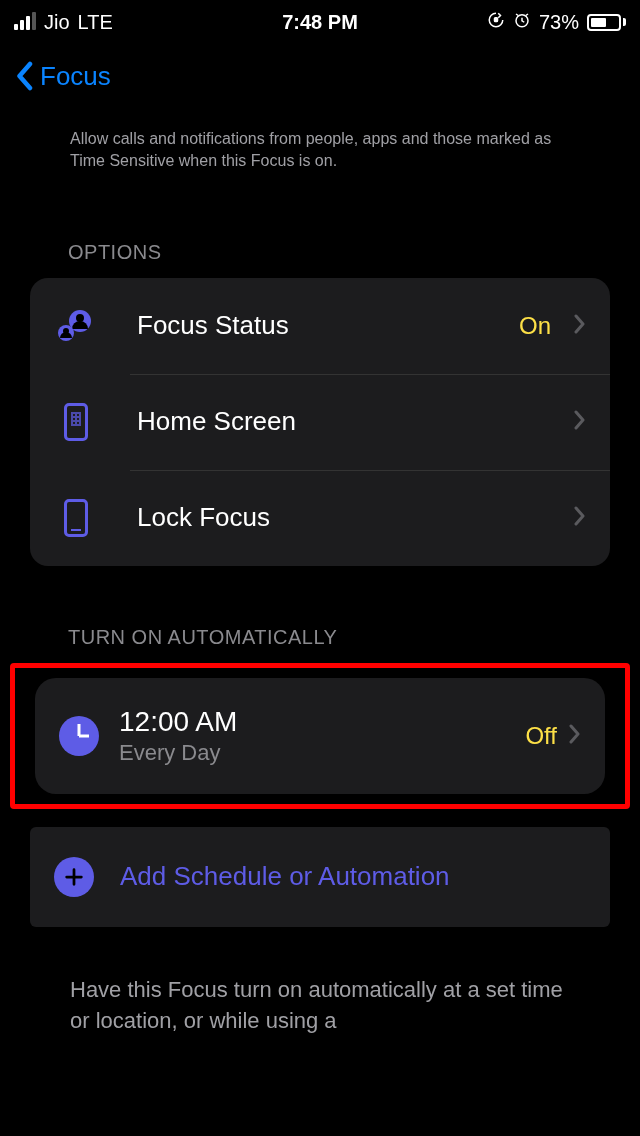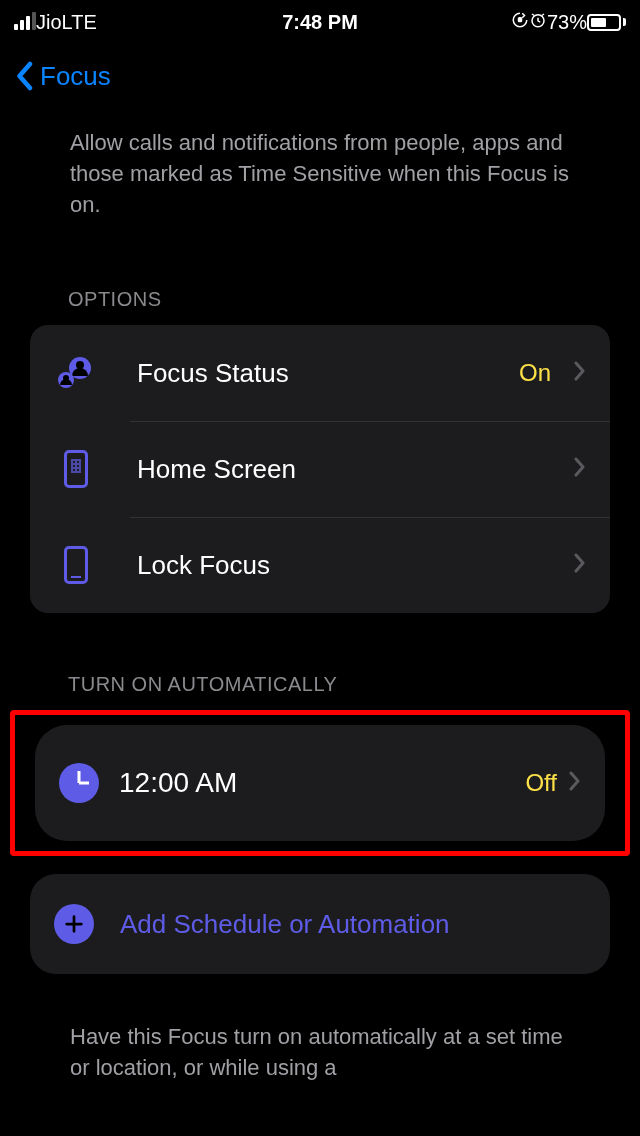--- a/index.html
+++ b/index.html
@@ -1,55 +1,55 @@
 <!DOCTYPE html>
 <html><head>
 <meta charset="utf-8">
 <style>
   * { box-sizing: border-box; margin: 0; padding: 0; }
   html, body { width: 640px; height: 1136px; background: #000; color: #fff; font-family: -apple-system, "Helvetica Neue", Arial, sans-serif; overflow: hidden; }
   .status-bar { display: flex; align-items: center; justify-content: space-between; height: 44px; padding: 0 14px; font-size: 20px; font-weight: 500; }
-  .status-left, .status-right { display: flex; align-items: center; }
+  .status-left, .status-right { display: flex; align-items: center; gap: 8px; }
   .status-center { position: absolute; left: 50%; transform: translateX(-50%); font-weight: 600; }
   .signal-bars { display: flex; align-items: flex-end; gap: 2px; height: 16px; }
   .signal-bars span { width: 4px; background: #fff; border-radius: 1px; }
   .signal-bars span:nth-child(1){height:6px;} .signal-bars span:nth-child(2){height:10px;} .signal-bars span:nth-child(3){height:14px;} .signal-bars span:nth-child(4){height:18px; background:#555;}
   .battery { display: flex; align-items: center; gap: 2px; }
   .battery-body { width: 34px; height: 17px; border: 2px solid #fff; border-radius: 4px; position: relative; padding: 2px; }
   .battery-fill { height: 100%; width: 58%; background: #fff; border-radius: 1px; }
   .battery-tip { width: 3px; height: 8px; background: #fff; border-radius: 0 2px 2px 0; }
 
   .nav-bar { position: relative; height: 70px; display: flex; align-items: center; padding: 0 14px; }
   .back-btn { display: flex; gap: 6px; color: #0a84ff; font-size: 26px; }
   .back-chevron svg { width: 20px; height: 30px; }
   .nav-title { position: absolute; left: 50%; transform: translateX(-50%); font-size: 26px; font-weight: 700; color: #fff; }
 
   .content { padding: 0 10px; }
-  .desc-text { color: #a0a0a5; font-size: 22px; line-height: 1.4; padding: 14px 60px 8px 60px; }
+  .desc-text { color: #a0a0a5; font-size: 16px; line-height: 1.4; padding: 14px 60px 8px 60px; }
   .section-header { color: #8a8a8e; font-size: 20px; letter-spacing: 0.5px; padding: 60px 0 14px 58px; }
 
   .card { background: #1c1c1e; border-radius: 18px; margin: 0 20px; overflow: hidden; }
   .row { display: flex; align-items: center; min-height: 96px; padding: 0 24px; position: relative; gap: 11px; }
   .row + .row::before { content: ""; position: absolute; top: 0; left: 100px; right: 0; height: 1px; background: #333; }
   .row-icon { width: 44px; height: 44px; display: flex; align-items: center; justify-content: center; margin-right: 28px; flex-shrink: 0; }
   .row-label { font-size: 26px; font-weight: 400; color: #fff; flex: 1; }
   .row-value { font-size: 24px; color: #fde047; margin-right: 12px; }
   .chevron svg { width: 12px; height: 20px; }
   .chevron path { stroke: #5a5a5e; }
 
   .highlight-box { border: 5px solid #ff0000; border-radius: 4px; margin: 0 0 18px 0; padding: 10px 20px; }
-  .schedule-row { background: #1c1c1e; border-radius: 32px; display: flex; align-items: center; min-height: 116px; padding: 0 24px; }
+  .schedule-row { background: #1c1c1e; border-radius: 21px; display: flex; align-items: center; min-height: 116px; padding: 0 24px; }
   .time-block { flex: 1; margin-left: 20px; }
   .time-main { font-size: 28px; font-weight: 400; color: #fff; }
   .time-sub { font-size: 22px; color: #8a8a8e; margin-top: 2px; }
   .clock-icon { width: 40px; height: 40px; background: #5e5ce6; border-radius: 50%; position: relative; flex-shrink: 0; }
   .clock-icon::before { content:""; position:absolute; left:50%; top:50%; width:3px; height:12px; background:#fff; transform-origin:bottom center; transform:translate(-50%,-100%); }
   .clock-icon::after { content:""; position:absolute; left:50%; top:50%; width:10px; height:3px; background:#fff; transform:translate(0,-50%); }
 
-  .add-row { background: #1c1c1e; border-radius: 26px; margin: 0 20px; display:flex; align-items:center; min-height: 100px; padding: 0 24px; }
+  .add-row { background: #1c1c1e; border-radius: 6px; margin: 0 20px; display:flex; align-items:center; min-height: 100px; padding: 0 24px; }
   .plus-circle { width: 40px; height: 40px; background: #5e5ce6; border-radius: 50%; display:flex; align-items:center; justify-content:center; flex-shrink:0; }
   .plus-circle svg { width: 22px; height: 22px; }
   .add-label { color: #5e5ce6; font-size: 26px; margin-left: 26px; }
 
   .footer-text { color: #a0a0a5; font-size: 22px; line-height: 1.4; padding: 40px 60px 0 60px; margin-top: 8px; }
 
   .phone-outline { width: 24px; height: 38px; border: 3px solid #5e5ce6; border-radius: 5px; position: relative; }
   .phone-outline.home::after { content:""; position:absolute; bottom:3px; left:50%; transform:translateX(-50%); width:10px; height:2px; background:#5e5ce6; }
   .phone-outline.grid::before { content:""; position:absolute; top:6px; left:4px; right:4px; height:14px; background: repeating-linear-gradient(90deg,#5e5ce6 0 2px,transparent 2px 4px), repeating-linear-gradient(0deg,#5e5ce6 0 2px,transparent 2px 4px); opacity:0.7; }
 </style>
@@ -147,20 +147,21 @@
     </div>
   </div>
 
   <div class="section-header">TURN ON AUTOMATICALLY</div>
 
   <div class="highlight-box">
     <div class="schedule-row">
       <div class="clock-icon"></div>
       <div class="time-block">
         <div class="time-main">12:00 AM</div>
+        <div class="time-sub">Every Day</div>
       </div>
       <div class="row-value">Off</div>
       <span class="chevron"><svg viewBox="0 0 12 20" fill="none">
             <path d="M2 2l7 8-7 8" stroke-width="3" stroke-linecap="round" stroke-linejoin="round"></path>
           </svg></span>
     </div>
   </div>
 
   <div class="add-row">
     <div class="plus-circle">

